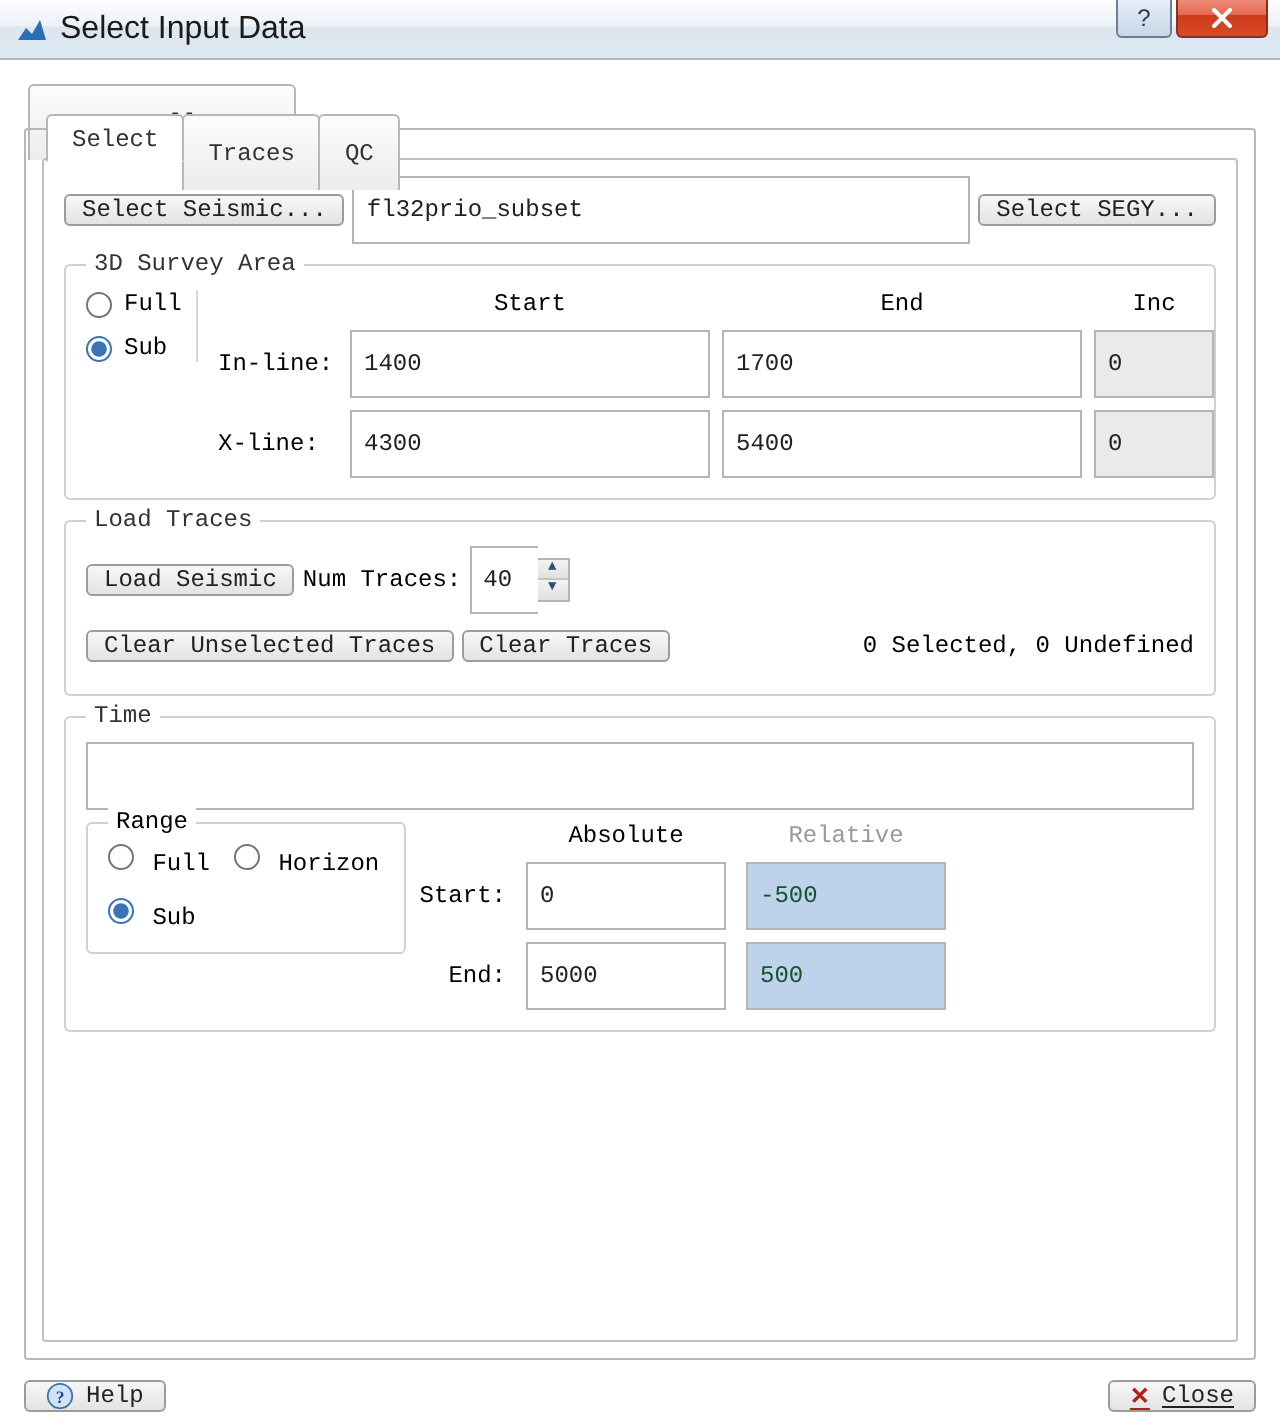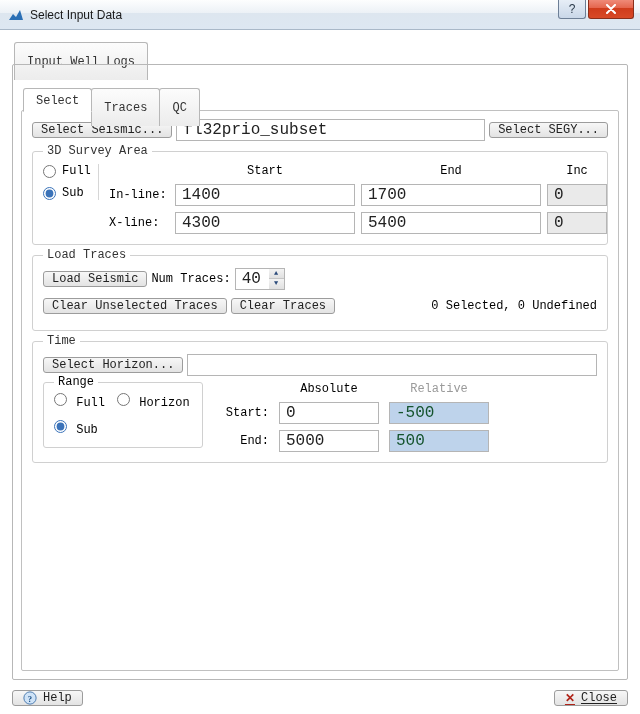--- a/index.html
+++ b/index.html
@@ -22,21 +22,21 @@
     padding-left: 8px;
     position: relative;
   }
   .titlebar .app-icon {
     width: 16px; height: 16px;
     margin-right: 6px;
     display:inline-block;
   }
   .titlebar .title {
     font-family: "Segoe UI", Tahoma, sans-serif;
-    font-size: 12px;
+    font-size: 16px;
     color: #1a1a1a;
   }
   .titlebar .win-controls {
     position: absolute;
     right: 0; top: -1px;
     display: flex;
   }
   .titlebar .win-btn {
     width: 28px; height: 20px;
     border: 1px solid #6d7f96;
@@ -95,21 +95,21 @@
     height:38px;
   }
   .tabstrip .tab.active {
     background:#fff;
     border-bottom:1px solid #fff;
     height:24px;
     z-index:2;
   }
   .outer-tabs-wrap { margin-top: 22px; position:relative; flex:1; display:flex; flex-direction:column;}
   
-  .inner-tabs-wrap { margin-top: 39px; position:relative; flex:1; display:flex; flex-direction:column;}
+  .inner-tabs-wrap { margin-top: 8px; position:relative; flex:1; display:flex; flex-direction:column;}
   .inner-tabs {
     border: 1px solid #c0c0c0;
     flex:1;
     padding: 8px 10px;
     border-radius: 2px;
   }
 
   
   .row { display:flex; align-items:center; margin-bottom:6px; gap:4px;}
   .btn {
@@ -119,24 +119,24 @@
     padding: 3px 8px;
     font-family: inherit;
     font-size: 12px;
     color:#222;
     height:16px;
     display:inline-flex; align-items:center; justify-content:center;
     white-space:nowrap;
   }
   input.text {
     border:1px solid #b5b5b5;
-    height:22px;
+    height:34px;
     padding: 2px 6px;
     font-family: inherit;
-    font-size:16px;
+    font-size:12px;
     background:#fff;
     color:#222;
   }
   input.text.ro { background:#eaeaea; }
   input.text.blue { background:#bed3eb; color:#14532d;}
   
   .group {
     border:1px solid #d0d0d0;
     border-radius:3px;
     padding: 12px 10px 10px 10px;
@@ -165,21 +165,21 @@
   }
   .spinner-btns .sp:last-child{border-bottom:none;}
   .bottom-bar {
     display:flex; align-items:center; justify-content:space-between;
     padding-top:10px;
   }
   .btn.icon svg { width:14px; height:14px; margin-right:4px;}
   .btn.icon { display:inline-flex; align-items:center; gap:2px; padding:3px 10px;}
   .btn.close-bottom span { text-decoration: underline; text-underline-offset:2px;}
   .btn.close-bottom .x { font-family:"Segoe UI",sans-serif; color:#b02318; font-weight:bold; margin-right:4px; }
-  .time-grid { display:flex; gap:16px; align-items:flex-start;}
+  .time-grid { display:flex; gap:0; align-items:flex-start;}
   .time-cols { display:grid; grid-template-columns: 50px 100px 100px; gap:6px 10px; align-items:center;}
   .time-cols .chdr { text-align:center;}
   .time-cols .lbl { text-align:right;}
   .range-box {
     border:1px solid #d0d0d0; border-radius:3px; padding:10px 10px 10px 10px; position:relative; width:160px;
   }
   .range-box .legend { position:absolute; top:-8px; left:10px; background:#fff; padding:0 4px;}
   input[type=radio]{ accent-color:#3b73b9; margin:0 2px 0 0;}
 </style>
 </head>
@@ -272,21 +272,20 @@
             <div class="row" style="margin-top:8px">
               <button class="btn">Clear Unselected Traces</button>
               <button class="btn">Clear Traces</button>
               <span class="status-right">0 Selected, 0 Undefined</span>
             </div>
           </div>
 
           <div class="group">
             <span class="legend">Time</span>
             <div class="row">
-              <button class="btn">Select Horizon...</button>
               <input class="text" style="flex: 1 1 0%;" value="">
             </div>
             <div class="time-grid" style="margin-top:6px">
               <div class="range-box">
                 <span class="legend">Range</span>
                 <div style="display:flex; gap:12px; margin-bottom:10px">
                   <label><input type="radio" name="rng" style=""> <span>Full</span></label>
                   <label><input type="radio" name="rng" style=""> <span>Horizon</span></label>
                 </div>
                 <label><input type="radio" name="rng" checked="" style=""> <span>Sub</span></label>

